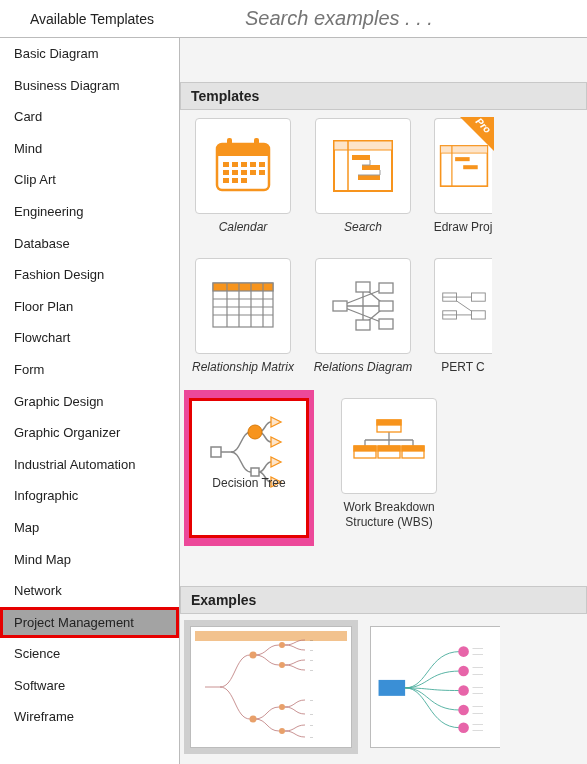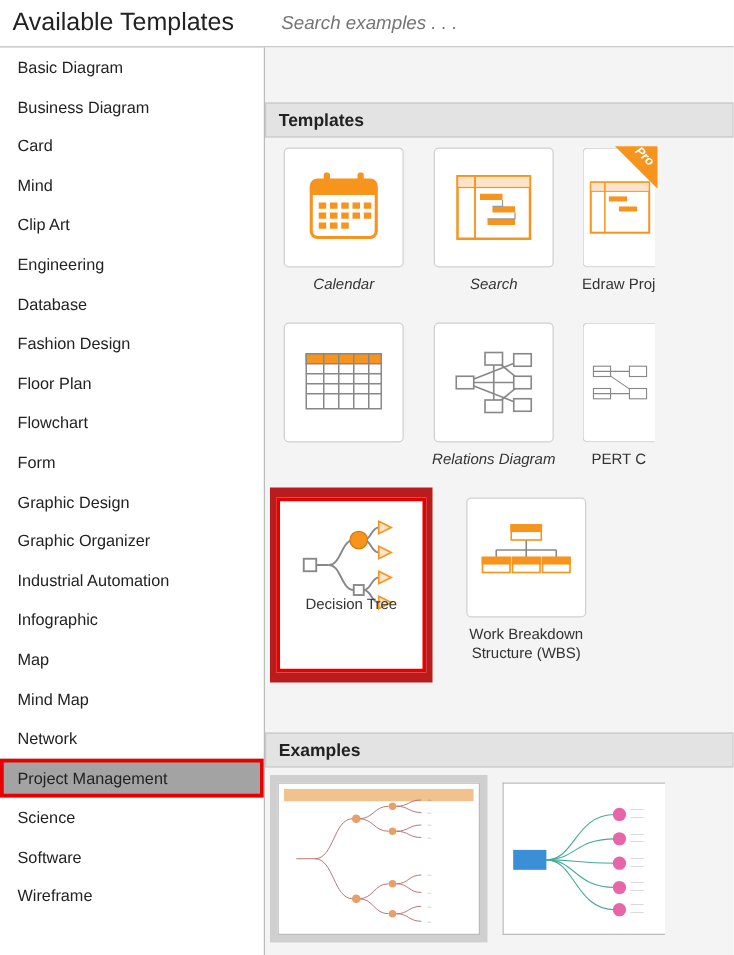--- a/index.html
+++ b/index.html
@@ -12,47 +12,48 @@
       height: 764px;
       overflow: hidden;
     }
     .header-row {
       display: flex;
       align-items: center;
       border-bottom: 1px solid #bbb;
       height: 38px;
     }
     .title {
-      font-size: 20px;
+      font-size: 14px;
       font-weight: 300;
       color: #222;
       padding-left: 10px;
       width: 225px;
       flex-shrink: 0;
+      margin-left: 20px;
     }
     .search-wrap {
       flex: 1;
       padding: 4px 6px 4px 0;
     }
     .search-input {
       width: 100%;
       border: none;
-      font-size: 15px;
+      font-size: 20px;
       color: #888;
       padding: 4px 0;
       outline: none;
       font-style: italic;
       font-family: inherit;
     }
     .main {
       display: flex;
       height: calc(100% - 38px);
     }
     .sidebar {
-      width: 212px;
+      width: 180px;
       border-right: 1px solid #bbb;
       flex-shrink: 0;
       overflow: hidden;
     }
     .sidebar-item {
       padding: 8px 0 8px 14px;
       font-size: 13px;
       color: #222;
       cursor: pointer;
       line-height: 1.2;
@@ -99,21 +100,21 @@
       background: #fff;
       border: 1px solid #d0d0d0;
       border-radius: 4px;
       display: flex;
       align-items: center;
       justify-content: center;
       position: relative;
     }
     .tile.cut .tile-icon { width: 58px; border-radius: 4px 0 0 4px; border-right: none;}
     .tile.selected-tile {
-      background: #b91c1c;
+      background: #ec4899;
       padding: 8px;
       margin: -8px 0 -8px -4px;
     }
     .tile.selected-tile .tile-icon {
       border: 3px solid #e60000;
       width: 120px;
       height: 140px;
       border-radius: 0;
       flex-direction: column;
       justify-content: center;
@@ -277,20 +278,21 @@
               <line x1="2" y1="18" x2="62" y2="18"></line>
                 <line x1="2" y1="26" x2="62" y2="26"></line>
                 <line x1="2" y1="34" x2="62" y2="34"></line>
               <line x1="16" y1="2" x2="16" y2="46"></line>
                 <line x1="28" y1="2" x2="28" y2="46"></line>
                 <line x1="40" y1="2" x2="40" y2="46"></line>
                 <line x1="52" y1="2" x2="52" y2="46"></line>
             </g>
           </svg>
         </div>
+        <div class="tile-label">Relationship Matrix</div>
       </div>
 
       <div class="tile narrow">
         <div class="tile-icon">
           <svg width="70" height="56" viewBox="0 0 70 56">
             <g stroke="#888" stroke-width="1.3" fill="#fff">
               <line x1="12" y1="28" x2="58" y2="10"></line>
                 <line x1="12" y1="28" x2="58" y2="46"></line>
               <line x1="35" y1="9" x2="58" y2="28"></line>
                 <line x1="35" y1="47" x2="58" y2="28"></line>

